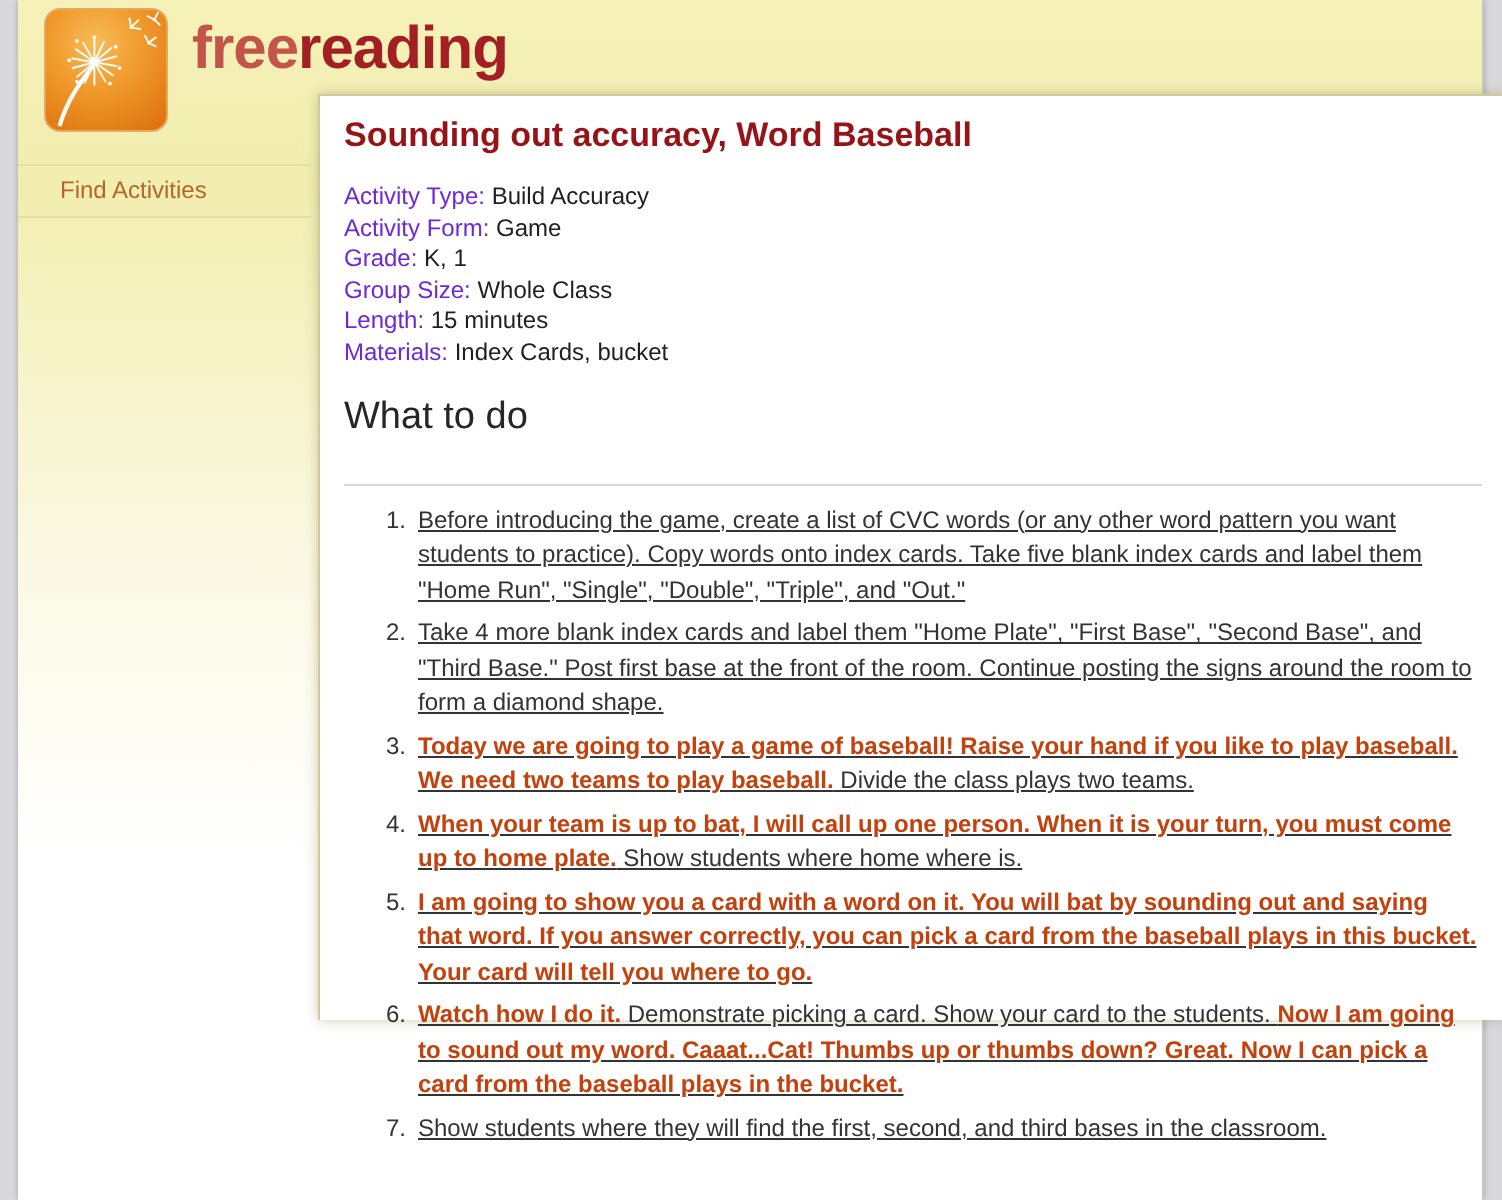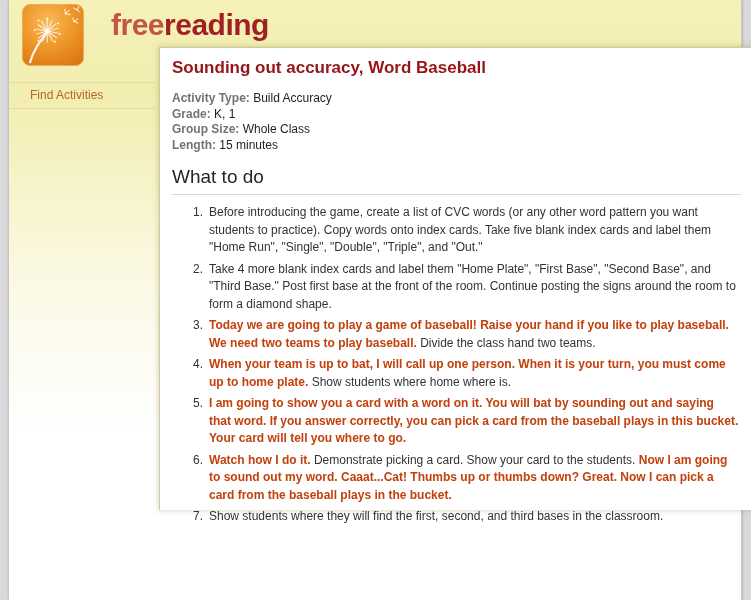--- a/index.html
+++ b/index.html
@@ -14,21 +14,21 @@
     background:linear-gradient(180deg,#f5f1b8 0px,#f2eeb0 95px,#fbf9e4 280px,#ffffff 430px,#ffffff 100%);
     border-right:1px solid #c6c6ca;
     box-shadow:0 0 3px rgba(0,0,0,.25);
   }
   
   .logo{
     position:absolute;left:13px;top:4px;width:62px;height:62px;display:block;cursor:pointer;
   }
   .logo svg{display:block;width:62px;height:62px;}
   .wordmark{
-    position:absolute;left:102px;top:8px;font-size:30px;font-weight:bold;
+    position:absolute;left:87px;top:8px;font-size:30px;font-weight:bold;
     letter-spacing:-0.5px;cursor:pointer;white-space:nowrap;
   }
   .wordmark .free{color:#c2544a;}
   .wordmark .reading{color:#a21f24;}
   
   .sidebar{position:absolute;left:0;top:82px;width:146px;}
   .side-item{
     display:block;border-top:1px solid #e5dda6;
     padding:5px 4px 6px 21px;color:#b4662e;font-size:12px;cursor:pointer;
     text-decoration:none;
@@ -37,30 +37,30 @@
   
   .main{
     position:absolute;left:134px;top:47px;width:594px;height:463px;box-sizing:border-box;
     background:#ffffff;border:1px solid #cfc99e;border-bottom:none;
     box-shadow:0 0 6px rgba(150,140,80,.45);
     padding:8px 11px 0 12px;
     margin-left:16px;
   }
   .title{font-size:17px;font-weight:bold;color:#961418;margin:2px 0 0 0;line-height:20px;}
   .meta{margin-top:13px;font-size:12px;line-height:15.6px;color:#1f1f1f;}
-  .meta-label{color:#737373;font-weight:bold;}
+  .meta-label{color:#6d28d9;font-weight:normal;}
   .section-h{
     font-size:19px;font-weight:normal;color:#262626;margin:13px 0 0 0;
-    padding-bottom:6px;border-bottom:1px solid #d8d8d8;line-height:22px;
+    padding-bottom:22px;border-bottom:1px solid #d8d8d8;line-height:22px;
   }
   ol.steps{
     list-style:none;counter-reset:step;margin:9px 0 0 0;padding:0 2px 0 37px;
     font-size:12px;line-height:17.5px;color:#333;
   }
-  ol.steps li{position:relative;margin-bottom:4px;}
+  ol.steps li{position:relative;margin-bottom:4px;text-decoration:underline;}
   ol.steps li::before{
     counter-increment:step;content:counter(step) ".";
     position:absolute;left:-36px;width:30px;text-align:right;
     font-weight:normal;color:#333;
   }
   .seg-bold{font-weight:bold;color:#c2410c;}
   .seg-regular{font-weight:normal;}
 </style>
 </head>
 <body>
@@ -133,29 +133,31 @@
 
   <div class="sidebar">
     <a class="side-item">Find Activities</a>
     <div class="side-end"></div>
   </div>
 
   <div class="main">
     <h1 class="title">Sounding out accuracy, Word Baseball</h1>
     <div class="meta">
         <div class="meta-row"><span class="meta-label">Activity Type:</span><span class="meta-value"> Build Accuracy</span></div>
+        <div class="meta-row"><span class="meta-label">Activity Form:</span><span class="meta-value"> Game</span></div>
         <div class="meta-row"><span class="meta-label">Grade:</span><span class="meta-value"> K, 1</span></div>
         <div class="meta-row"><span class="meta-label">Group Size:</span><span class="meta-value"> Whole Class</span></div>
         <div class="meta-row"><span class="meta-label">Length:</span><span class="meta-value"> 15 minutes</span></div>
+        <div class="meta-row"><span class="meta-label">Materials:</span><span class="meta-value"> Index Cards, bucket</span></div>
       </div>
     <h2 class="section-h">What to do</h2>
     <ol class="steps">
         <li><span class="seg-regular">Before introducing the game, create a list of CVC words (or any other word pattern you want students to practice). Copy words onto index cards. Take five blank index cards and label them "Home Run", "Single", "Double", "Triple", and "Out."</span></li>
         <li><span class="seg-regular">Take 4 more blank index cards and label them "Home Plate", "First Base", "Second Base", and "Third Base." Post first base at the front of the room. Continue posting the signs around the room to form a diamond shape.</span></li>
-        <li><span class="seg-bold">Today we are going to play a game of baseball! Raise your hand if you like to play baseball. We need two teams to play baseball.</span><span class="seg-regular"> Divide the class hand two teams.</span></li>
+        <li><span class="seg-bold">Today we are going to play a game of baseball! Raise your hand if you like to play baseball. We need two teams to play baseball.</span><span class="seg-regular"> Divide the class plays two teams.</span></li>
         <li><span class="seg-bold">When your team is up to bat, I will call up one person. When it is your turn, you must come up to home plate.</span><span class="seg-regular"> Show students where home where is.</span></li>
         <li><span class="seg-bold">I am going to show you a card with a word on it. You will bat by sounding out and saying that word. If you answer correctly, you can pick a card from the baseball plays in this bucket. Your card will tell you where to go.</span></li>
         <li><span class="seg-bold">Watch how I do it.</span><span class="seg-regular"> Demonstrate picking a card. Show your card to the students. </span><span class="seg-bold">Now I am going to sound out my word. Caaat...Cat! Thumbs up or thumbs down? Great. Now I can pick a card from the baseball plays in the bucket.</span></li>
         <li><span class="seg-regular">Show students where they will find the first, second, and third bases in the classroom.</span></li>
       </ol>
   </div>
 
 </div>
 
 </body></html>

